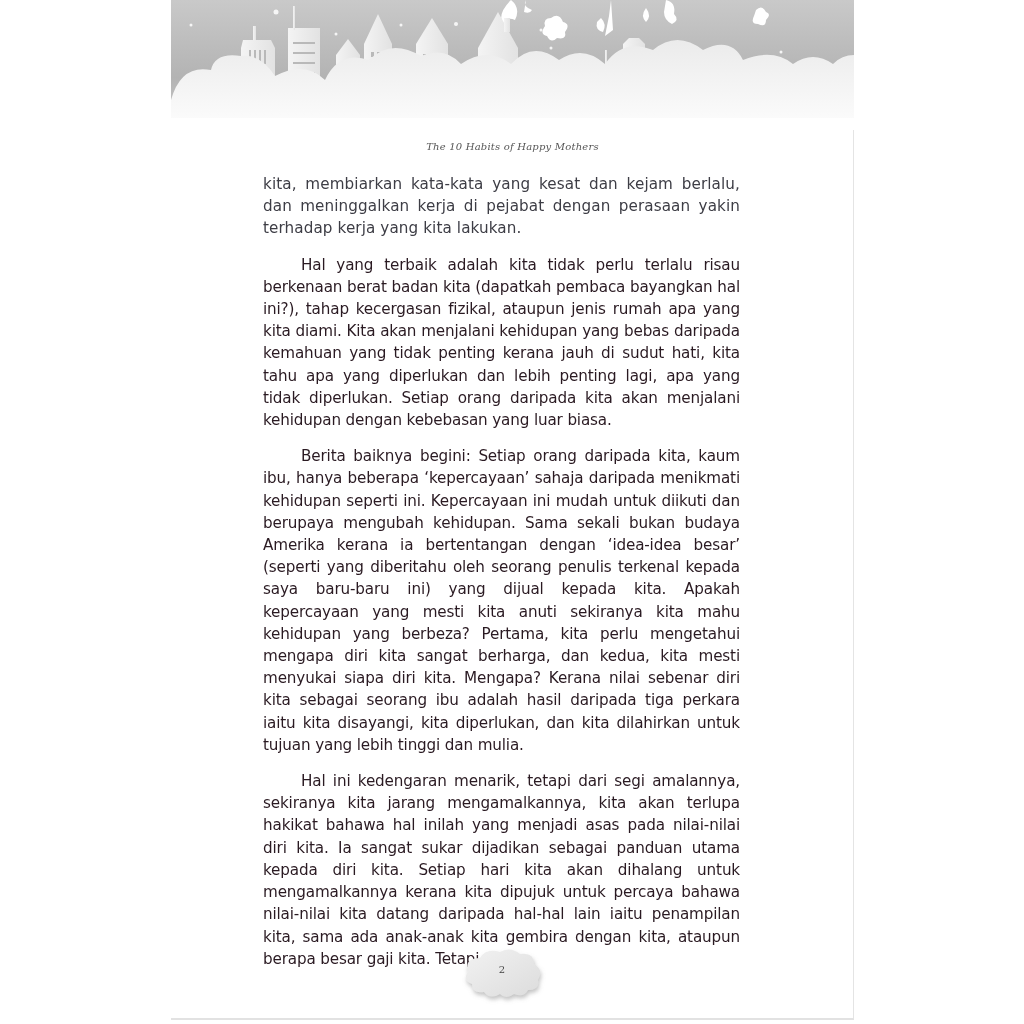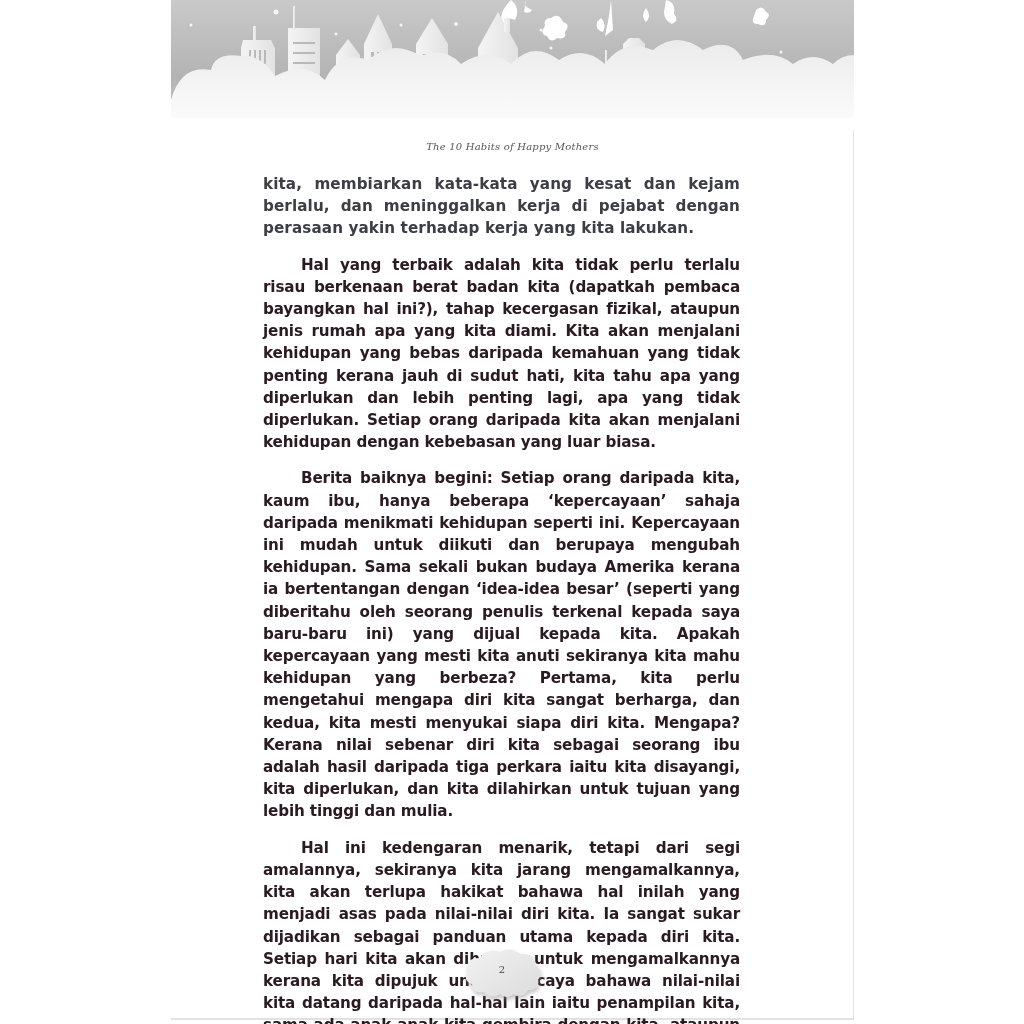--- a/index.html
+++ b/index.html
@@ -55,21 +55,20 @@
       width: 477px;
       font-family: "DejaVu Sans", sans-serif;
       font-size: 15.2px;
       line-height: 22.2px;
       color: #2a1a22;
       text-align: justify;
       letter-spacing: -0.15px;
     }
     .body-text p {
       margin: 0 0 14px 0;
-      font-weight: bold;
     }
     .body-text p.cont {
       color: #3d3d45;
       letter-spacing: 0.1px;
     }
     .body-text p.indent {
       text-indent: 38px;
     }
     .page-cloud {
       position: absolute;

